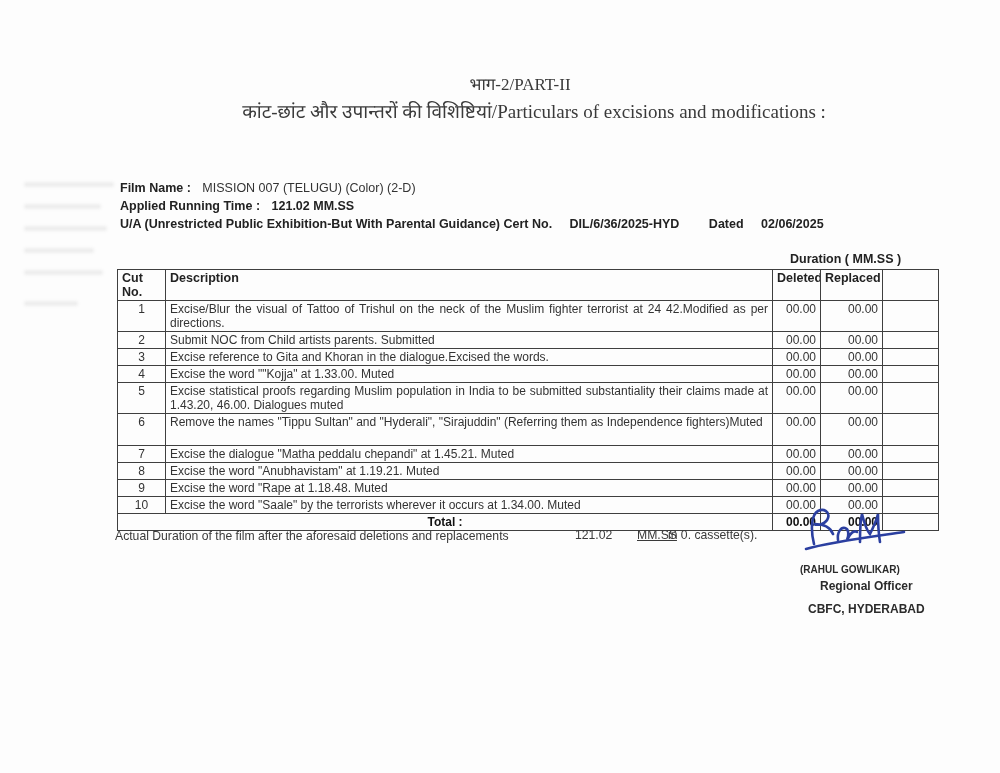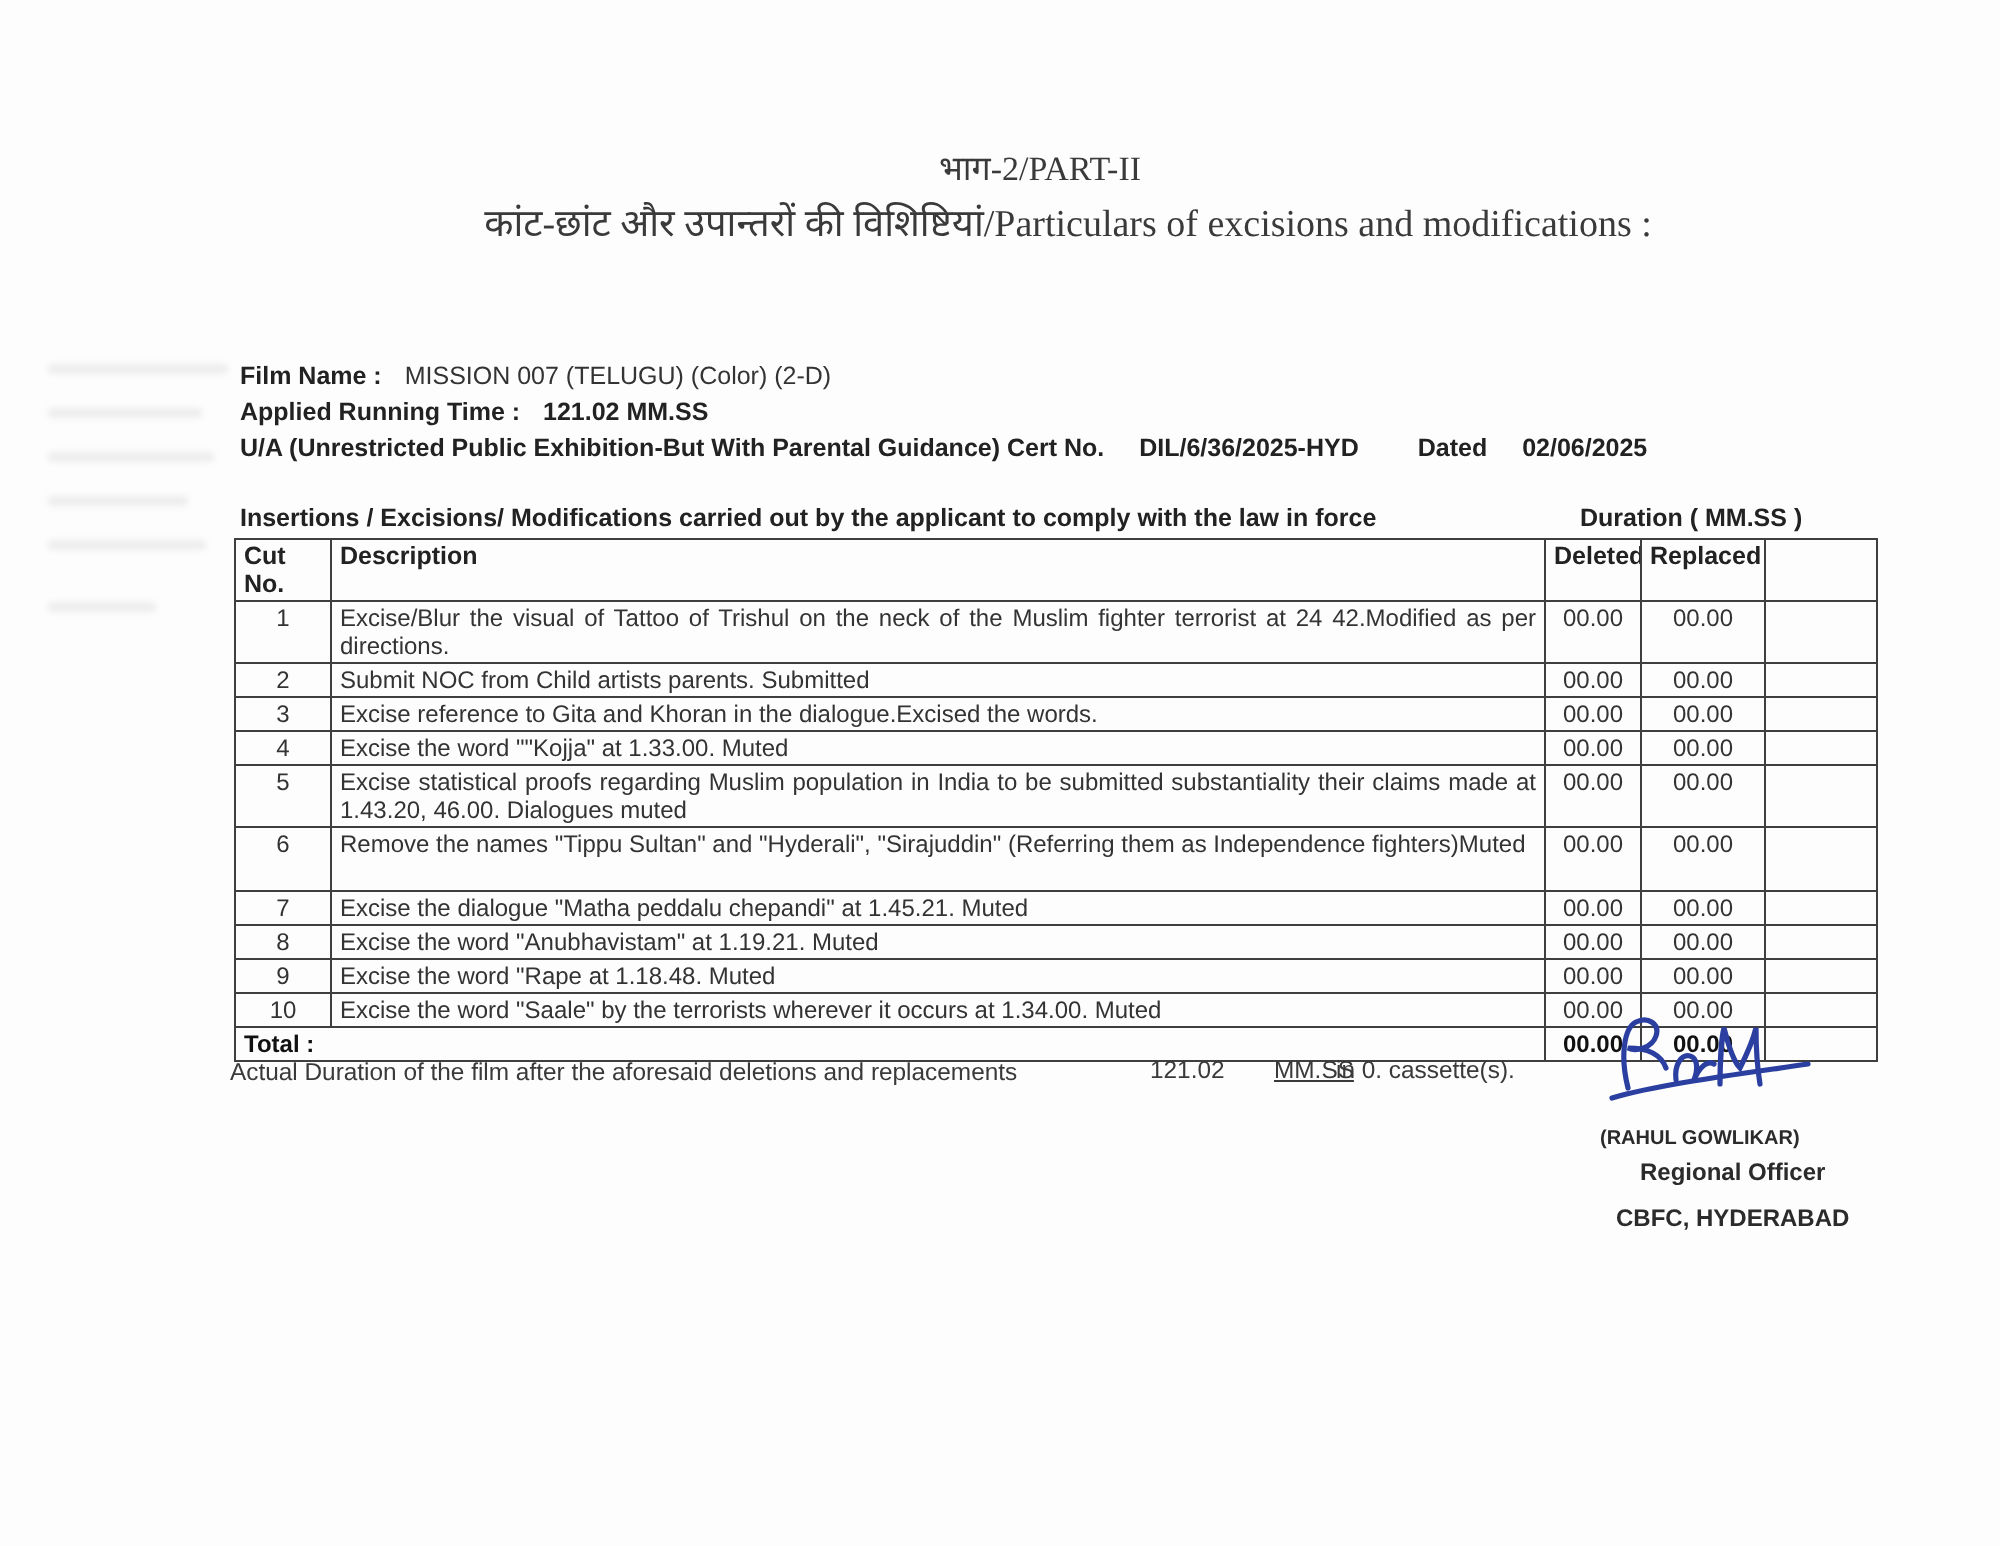--- a/index.html
+++ b/index.html
@@ -34,24 +34,24 @@
         padding:1px 4px; line-height:14px; vertical-align:top; overflow:hidden; }
   table.cuts th { font-weight:bold; color:#222; text-align:left; font-size:12.5px; }
   th.h-num { text-align:center; }
   col.c-cut   { width:48px; }
   col.c-desc  { width:607px; }
   col.c-del   { width:48px; }
   col.c-rep   { width:62px; }
   col.c-blank { width:56px; }
   td.c-cut  { text-align:center; }
   td.c-desc { text-align:justify; }
-  td.c-num  { text-align:center; }
+  td.c-num  { text-align:right; }
   tr.tall td { height:32px; }
   tr.total-row td { font-weight:bold; color:#111; }
-  td.total-lbl { text-align:left; padding-right:10px; font-size:13px; }
+  td.total-lbl { text-align:center; padding-right:10px; font-size:13px; }
 
   
   .actual-line { position:absolute; top:529px; left:95px; width:820px; font-size:12.2px; color:#3a3a3a; }
   .actual-label { position:absolute; left:0; top:0; white-space:nowrap; }
   .actual-value { position:absolute; left:460px; top:-1px; }
   .actual-unit  { position:absolute; left:522px; top:-1px;text-decoration:underline; }
   .actual-cass  { position:absolute; left:553px; top:-1px; }
 
   
   .sig-block { position:absolute; left:770px; top:504px; width:200px; }
@@ -96,21 +96,20 @@
     </div>
     <div class="row cert-line">
       <span class="lbl">U/A (Unrestricted Public Exhibition-But With Parental Guidance) Cert No.</span>
       <span class="val-b">DIL/6/36/2025-HYD</span>
       <span class="lbl dated-gap">Dated</span>
       <span class="val-b">02/06/2025</span>
     </div>
   </div>
 
   <div class="caption-row">
-    <span class="caption">Insertions / Excisions/ Modifications carried out by the applicant to comply with the  law in force</span>
     <span class="duration-hdr">Duration ( MM.SS )</span>
   </div>
 
   <div class="cuts-table-wrap">
     <table class="cuts">
       <colgroup>
         <col class="c-cut">
           <col class="c-desc">
           <col class="c-del">
           <col class="c-rep">

